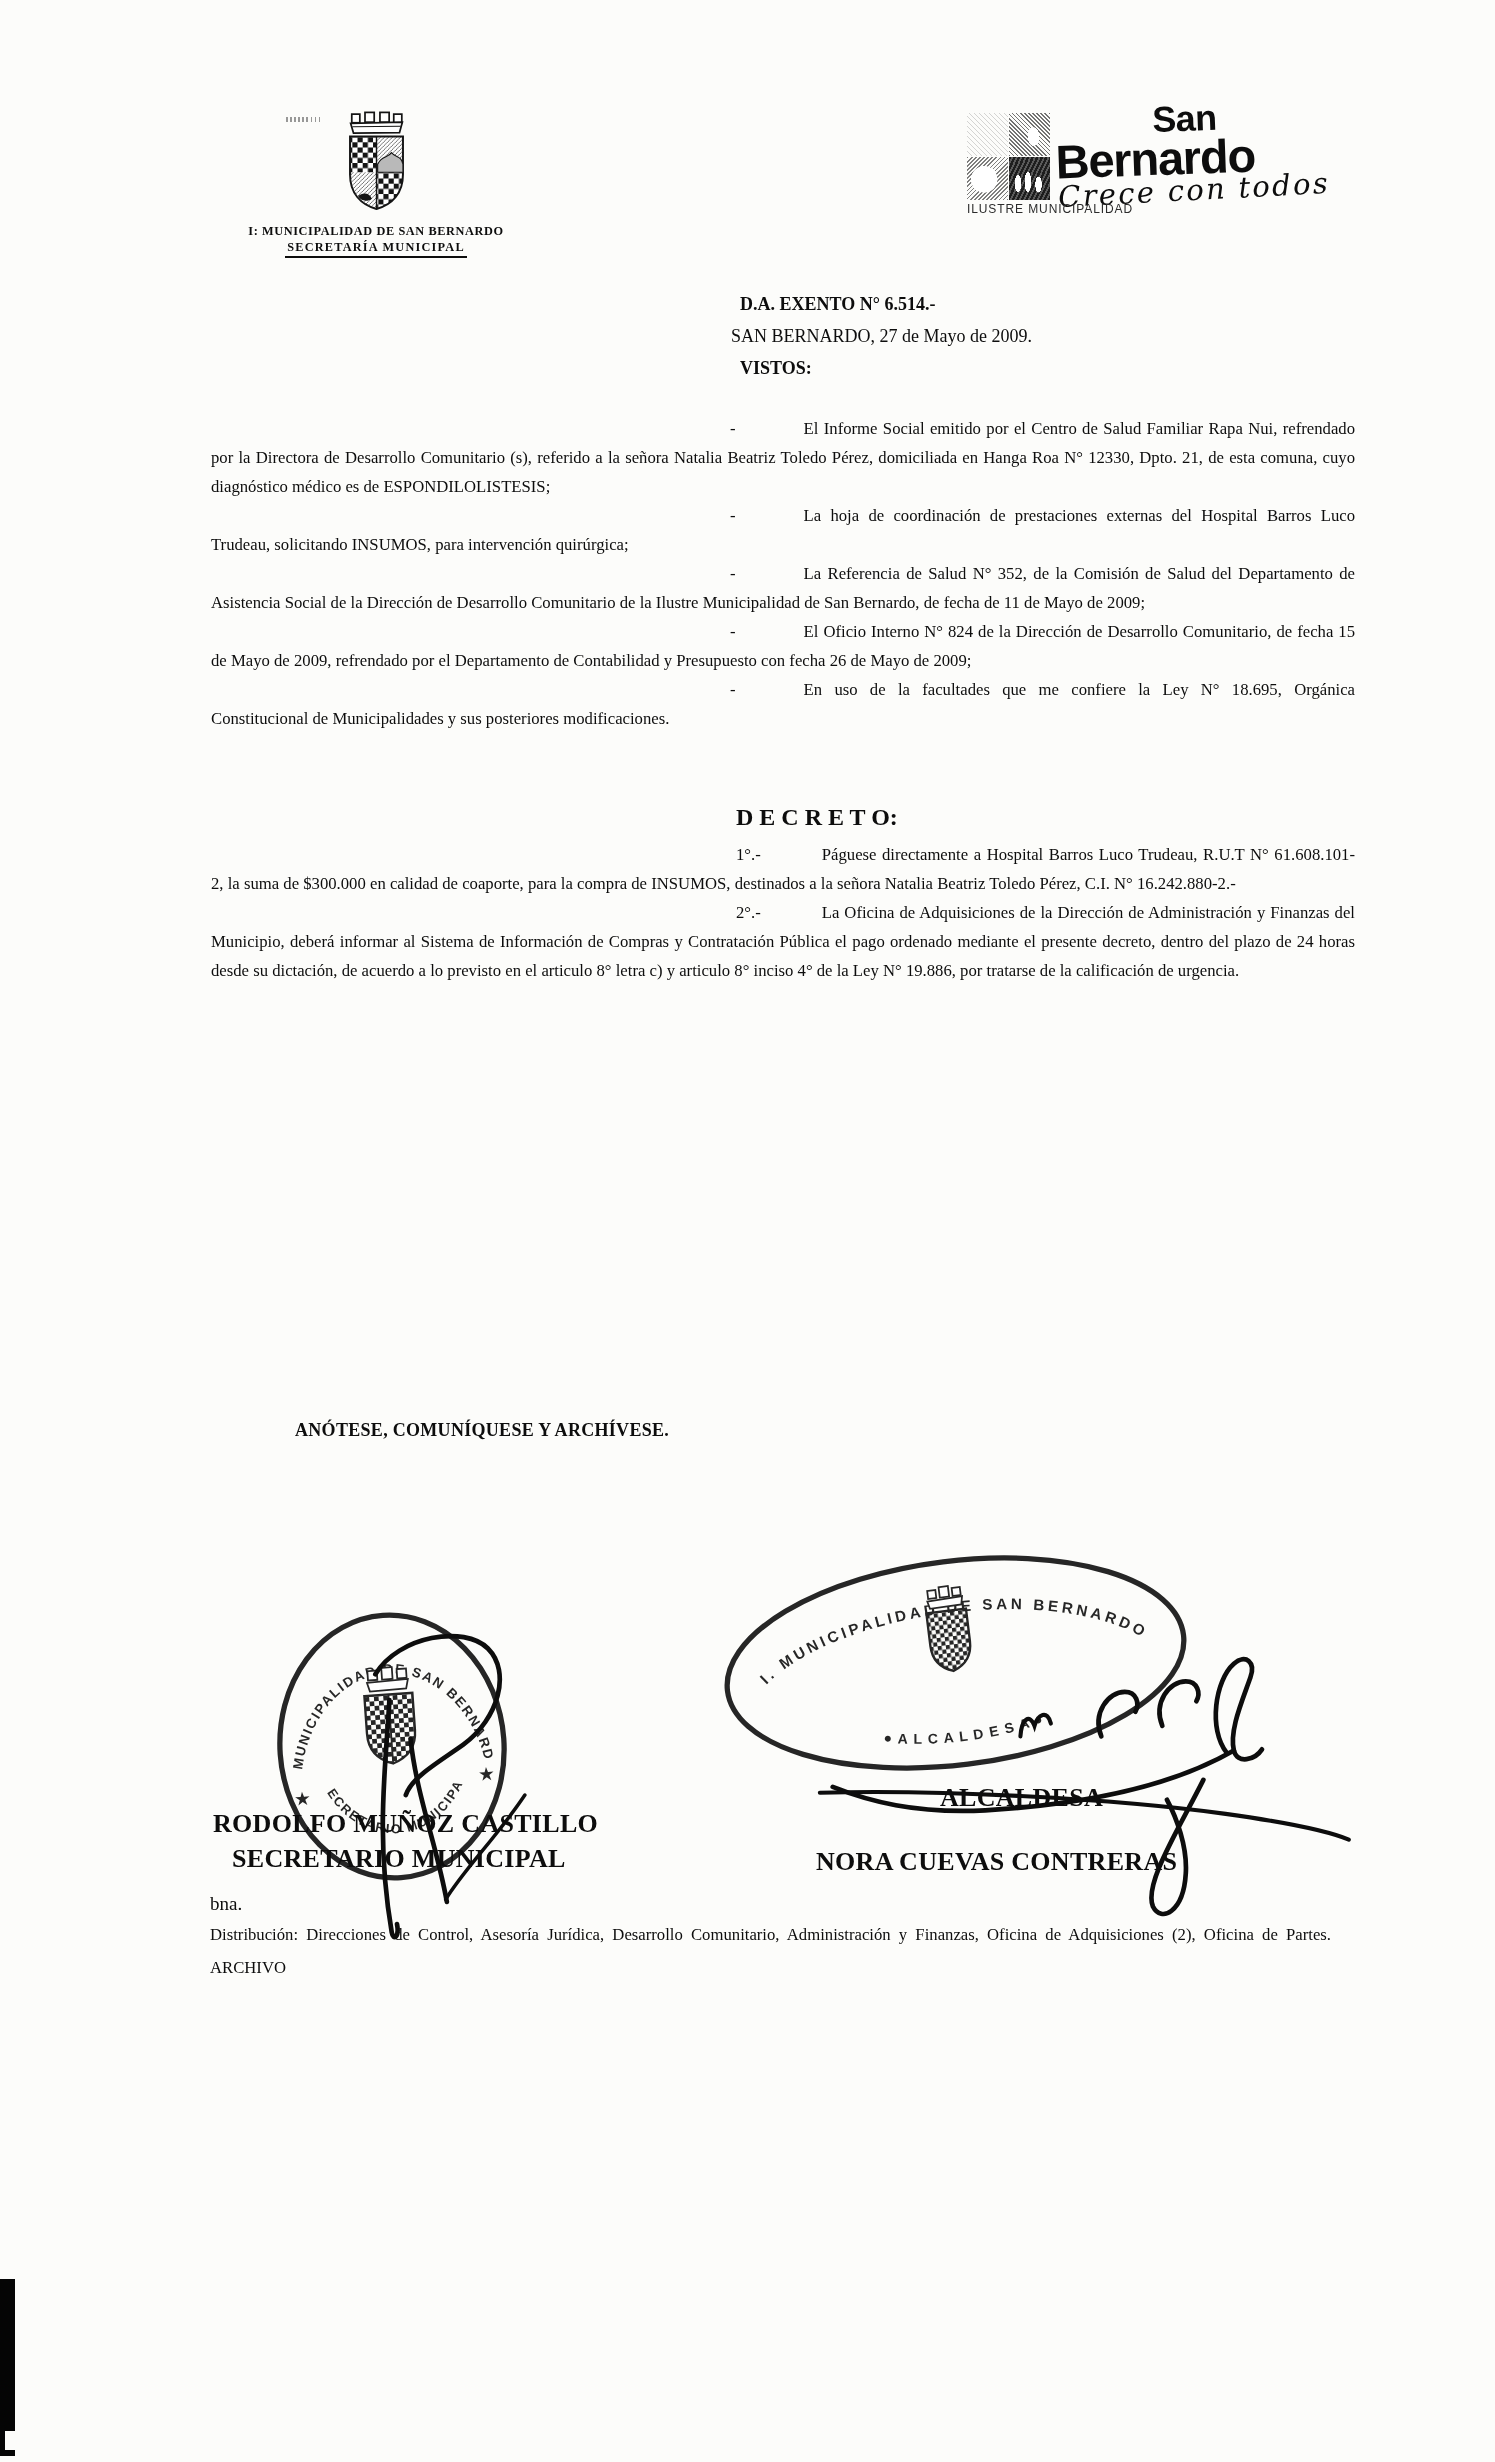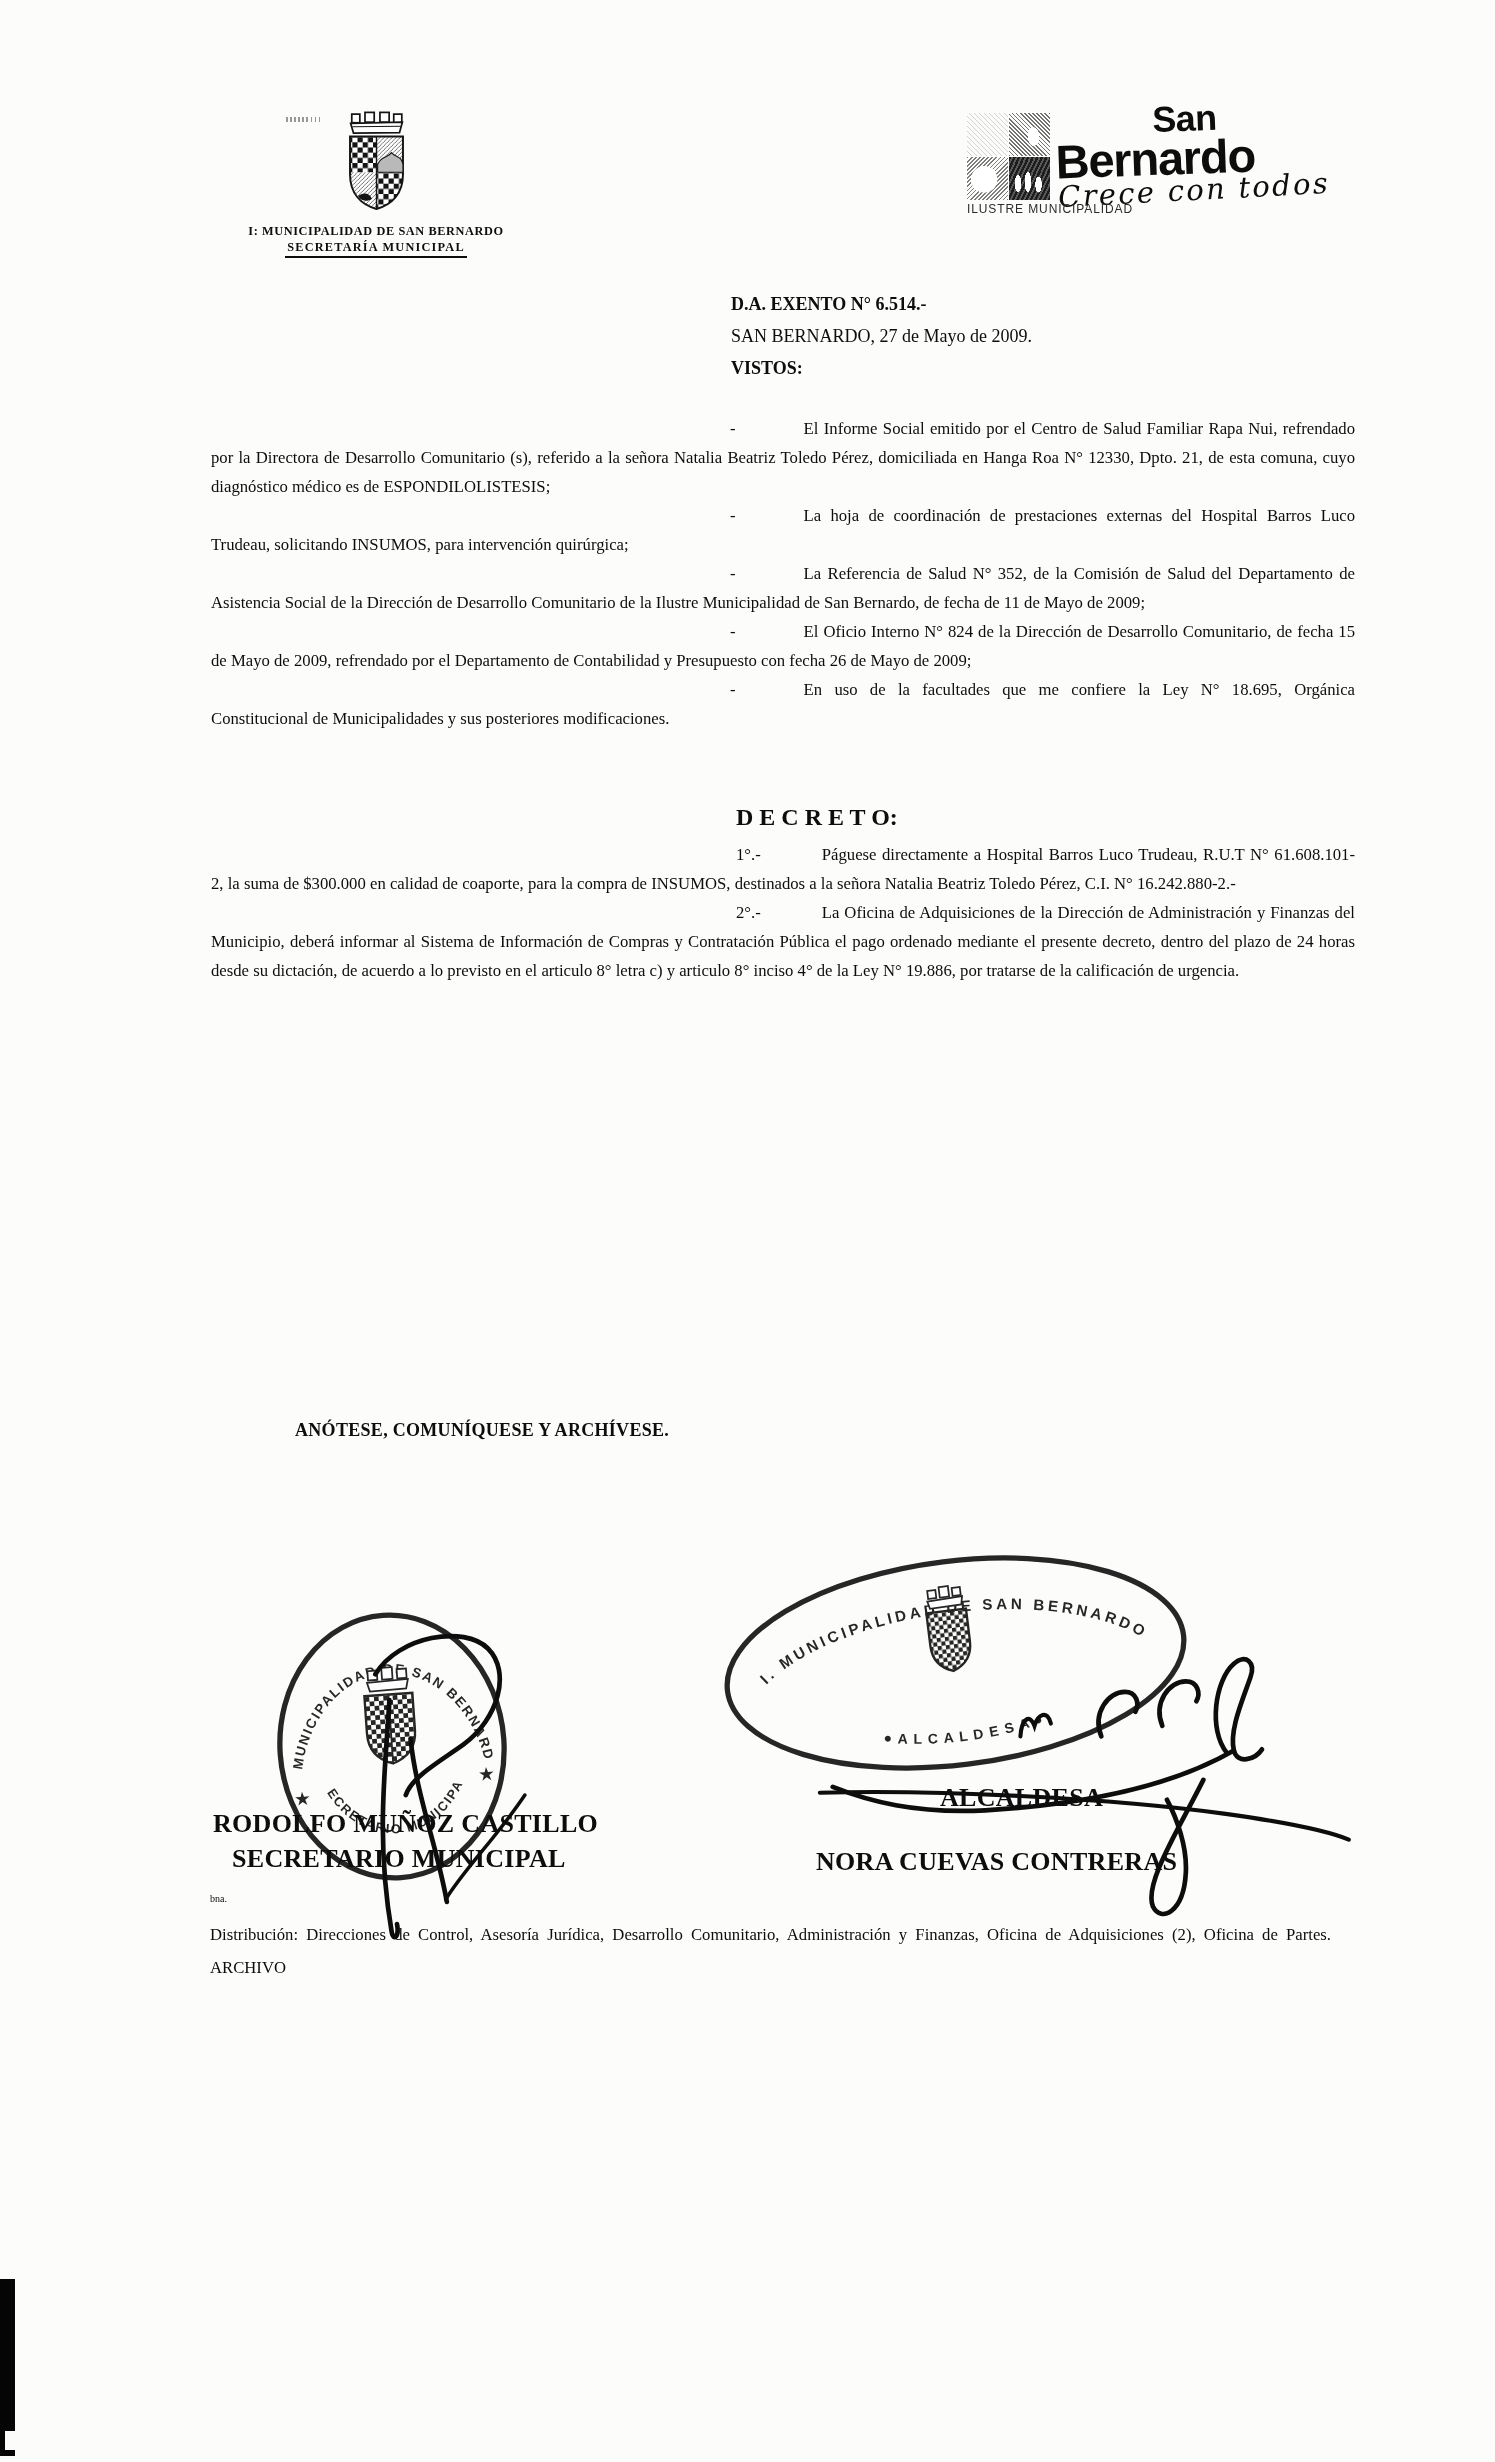--- a/index.html
+++ b/index.html
@@ -36,21 +36,21 @@
               font-family:"Liberation Sans", sans-serif;font-weight:bold;line-height:1;}
   .logo-title .san{display:block;margin-left:98px;font-size:36px;letter-spacing:-0.6px;}
   .logo-title .bernardo{display:block;font-size:47px;letter-spacing:-1.2px;margin-top:-3.5px;}
   .logo-tagline{position:absolute;left:91px;top:66px;transform:rotate(-3deg);
                 font-family:"DejaVu Serif", serif;font-style:italic;font-size:29px;letter-spacing:2.3px;}
   .logo-caption{position:absolute;left:0px;top:95px;font-family:"Liberation Sans", sans-serif;
                 font-size:12px;letter-spacing:0.9px;color:#2b2b2b;}
 
   
   .doc-head{left:731px;top:288px;font-size:18px;line-height:32px;}
-  .doc-head .b{font-weight:bold;}
+  .doc-head .b{font-weight:bold;margin-left:9px;}
 
   
   .body-text{left:211px;top:414px;width:1144px;font-size:16.7px;line-height:29px;
              text-align:justify;}
   .body-text p{margin:0;text-indent:519px;}
   .gap{display:inline-block;width:68px;}
   .gap2{display:inline-block;width:61px;}
   p.decreto-head{margin-top:70px;margin-bottom:7.6px;font-weight:bold;
                  font-size:24px;text-indent:525px;}
   p.decreto-item{text-indent:525px;}
@@ -62,21 +62,21 @@
   .name-right{left:816px;top:1847px;}
   .title-right{left:940px;top:1783px;}
   .name-left{left:213px;top:1809px;}
   .title-left{left:232px;top:1844px;}
 
   .stamp-left{left:274px;top:1611px;width:236px;height:271px;opacity:.93;}
   .stamp-right{left:718px;top:1554px;width:475px;height:218px;opacity:.93;}
   .sig-overlay{left:0;top:1524px;width:1496px;height:446px;pointer-events:none;}
 
   
-  .initials{left:210px;top:1893px;font-size:10px;}
+  .initials{left:210px;top:1893px;font-size:19px;}
   .distribution{left:210px;top:1918px;width:1121px;font-size:16.7px;line-height:33px;text-align:justify;}
 
   .scan-bar{left:0;top:2279px;width:15.2px;height:177px;background:#050505;}
   .scan-bar-notch{left:4.7px;top:2431px;width:10.6px;height:19px;background:#fcfcfa;}
 
   svg text{font-family:"Liberation Sans", sans-serif;}
 </style>
 </head>
 <body>
 

